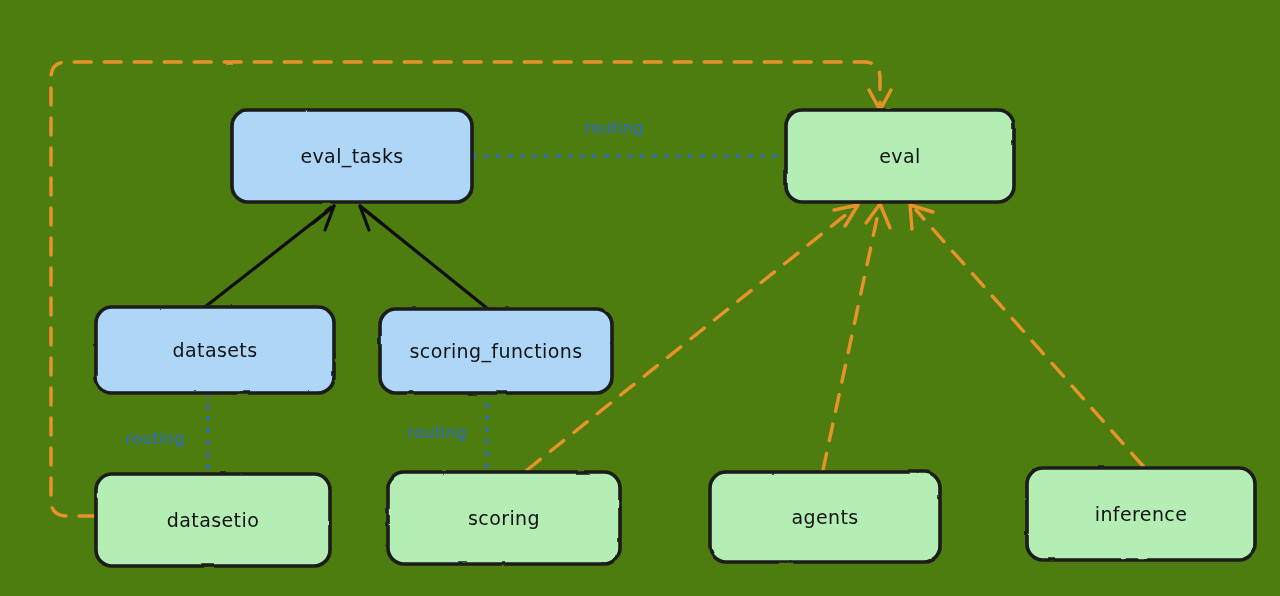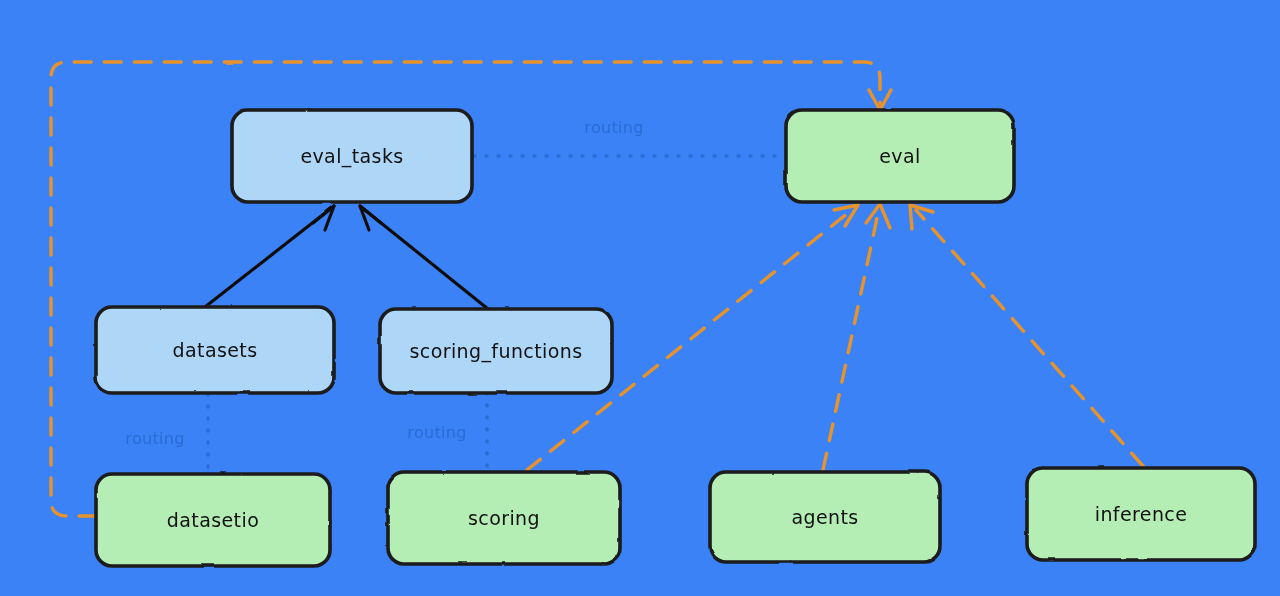--- a/index.html
+++ b/index.html
@@ -10,21 +10,21 @@
   body {
     width: 1280px;
     height: 596px;
     overflow: hidden;
     font-family: "DejaVu Sans", sans-serif;
   }
   #diagram-root {
     position: relative;
     width: 1280px;
     height: 596px;
-    background: #3b82f6;
+    background: #4d7c0f;
   }
   #diagram-svg {
     position: absolute;
     top: 0;
     left: 0;
     width: 1280px;
     height: 596px;
   }
   .node-label {
     font-family: "DejaVu Sans", sans-serif;

